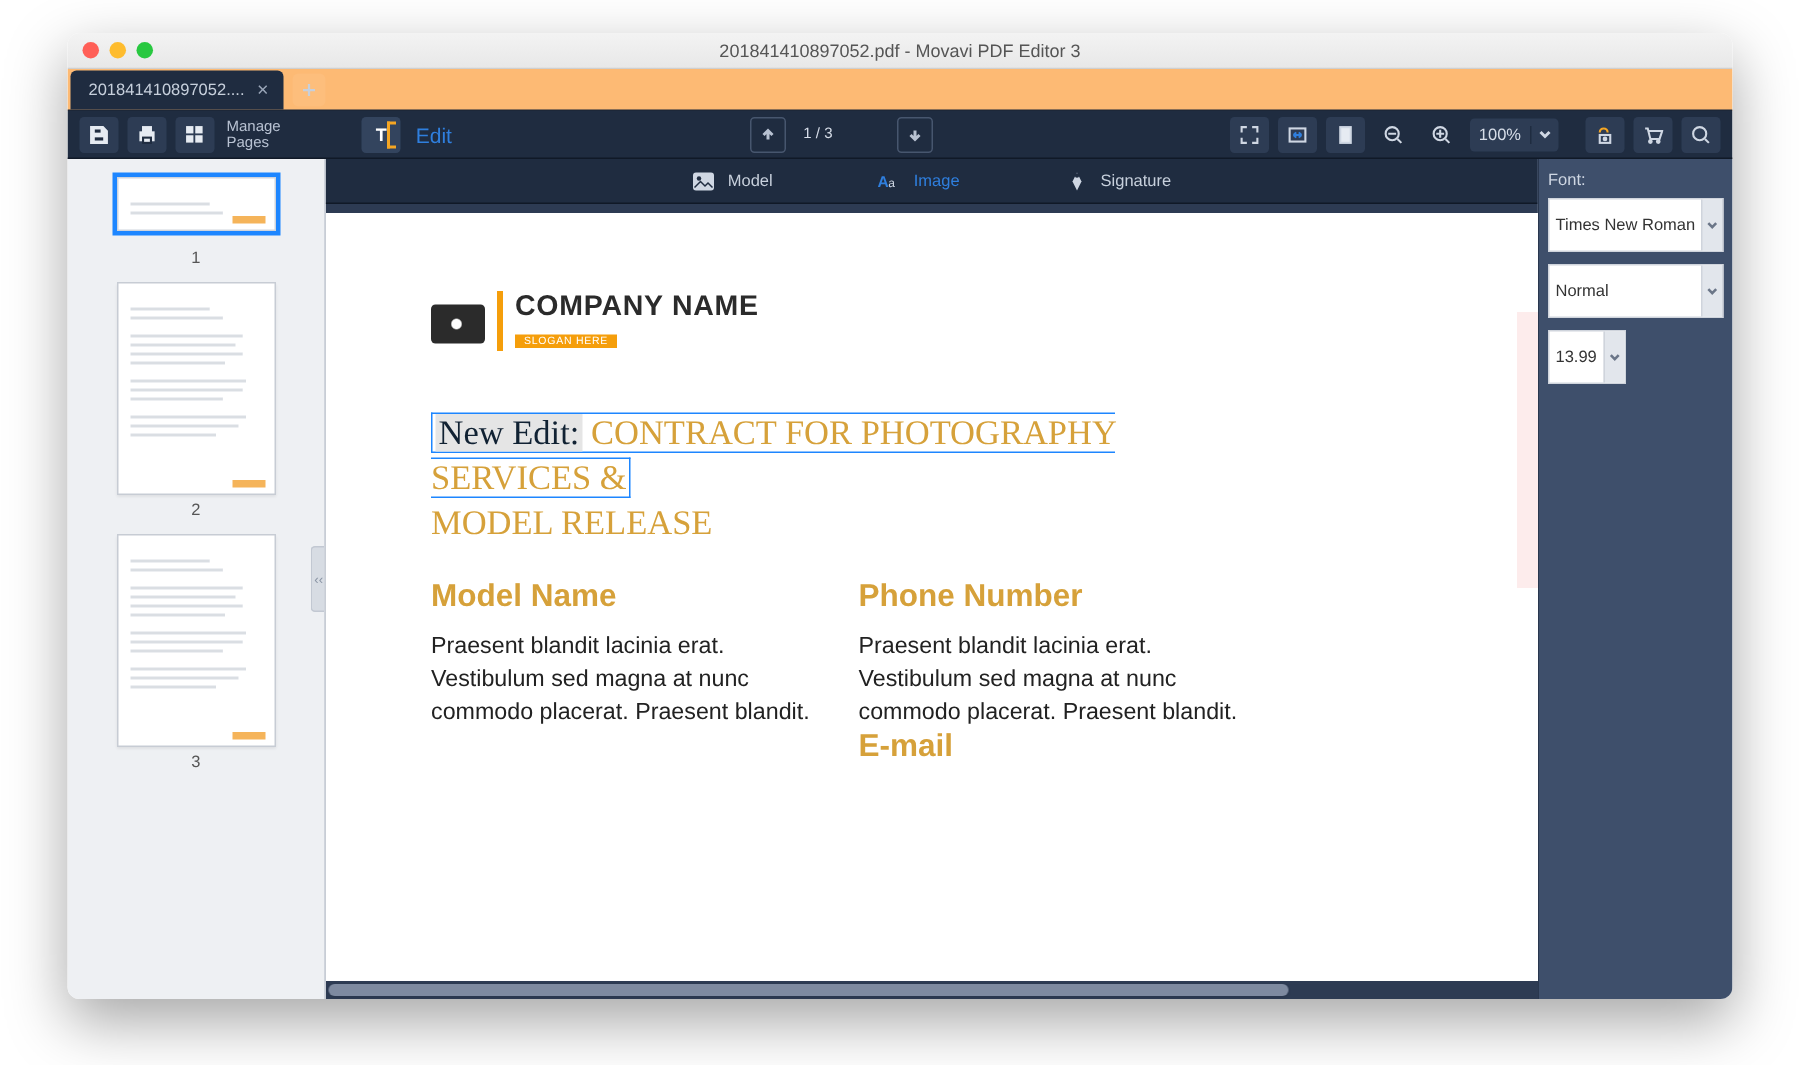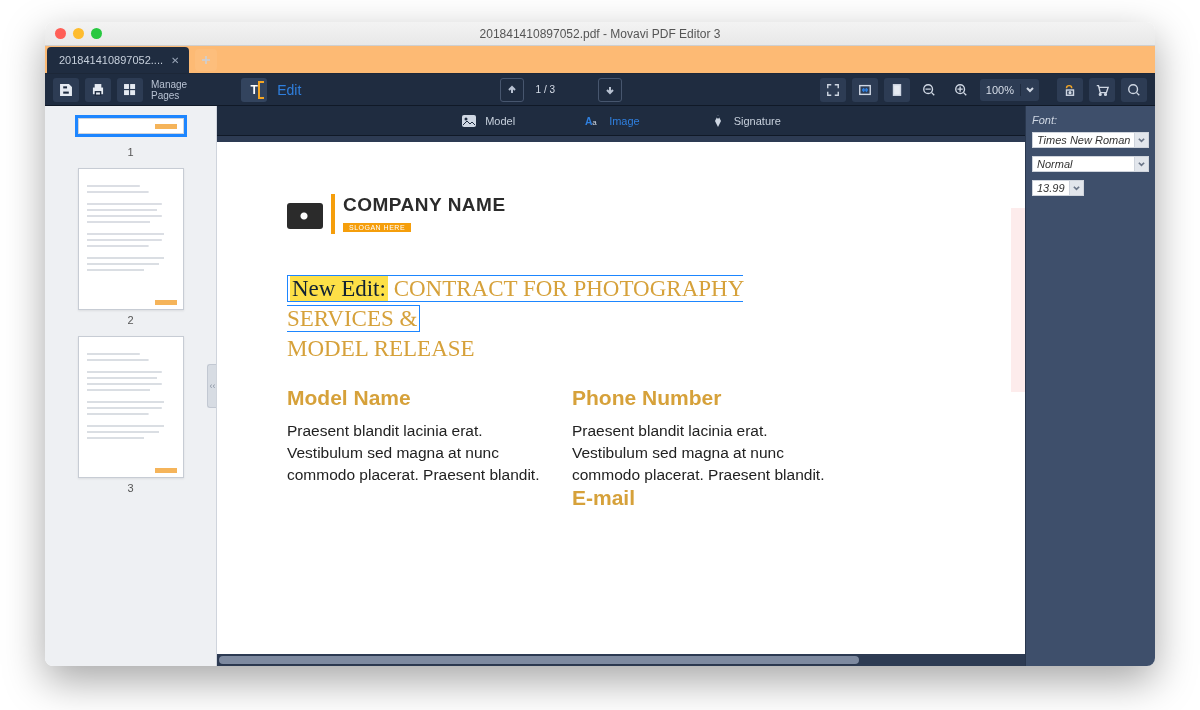--- a/index.html
+++ b/index.html
@@ -96,32 +96,32 @@
   .logo .cam{width:36px;height:30px;position:relative;}
   .logo .cam::before{content:"";position:absolute;inset:4px 0 0 0;background:#2b2b2b;border-radius:3px;}
   .logo .cam::after{content:"";position:absolute;left:10px;top:10px;width:14px;height:14px;border-radius:50%;
     background:radial-gradient(circle,#fff 3px,#2b2b2b 4px);}
   .logo .bar{width:4px;height:40px;background:#f59e0b;}
   .logo .txt .n{font-weight:800;font-size:19px;color:#2b2b2b;letter-spacing:.5px;}
   .logo .txt .s{display:inline-block;margin-top:3px;font-size:7px;color:#fff;background:#f59e0b;padding:1px 6px;letter-spacing:.5px;}
   h1.doc{font-family:"Times New Roman",serif;font-weight:400;color:#d6a13a;font-size:23px;line-height:30px;
     max-width:540px;margin-bottom:22px;}
   .editbox{display:inline;border:1px solid #1d86ff;padding:0 2px;}
-  .editbox .pre{background:#fde047;color:#123;padding:0 2px;}
+  .editbox .pre{background:#e5e5e5;color:#123;padding:0 2px;}
   .cols{display:flex;gap:30px;max-width:540px;}
   .col{flex:1;}
   .col h3{color:#d6a13a;font-size:21px;font-weight:700;margin-bottom:10px;}
   .col p{font-size:15.5px;line-height:22px;color:#222;}
   .hscroll{position:absolute;left:0;right:0;bottom:0;height:12px;background:#2d3b53;}
   .hscroll .thumb{position:absolute;left:2px;top:2px;height:8px;width:640px;background:#7e8aa0;border-radius:4px;border:none;}
 
   
-  .panel{width:130px;background:#3e4f6b;border-left:1px solid #29374e;padding:8px 6px;font-size:11px;color:#cfd7e3;font-style:italic;}
+  .panel{width:130px;background:#3e4f6b;border-left:1px solid #29374e;padding:8px 6px;font-size:11px;color:#cfd7e3;}
   .panel .label{margin-bottom:6px;color:#cfd7e3;}
-  .sel{height:16px;background:#fff;border:1px solid #cfd4dc;display:flex;align-items:center;color:#333;
+  .sel{height:36px;background:#fff;border:1px solid #cfd4dc;display:flex;align-items:center;color:#333;
        font-size:11px;padding:0 4px;margin-bottom:8px;position:relative;}
   .sel .chev{position:absolute;right:0;top:0;bottom:0;width:14px;background:#e2e6ec;border-left:1px solid #cfd4dc;
      display:flex;align-items:center;justify-content:center;}
   .sel .chev svg{width:7px;height:7px;stroke:#6b7688;fill:none;stroke-width:2;}
   .sel.small{width:52px;}
 </style>
 </head>
 <body>
 
 <div class="windowwrap">

